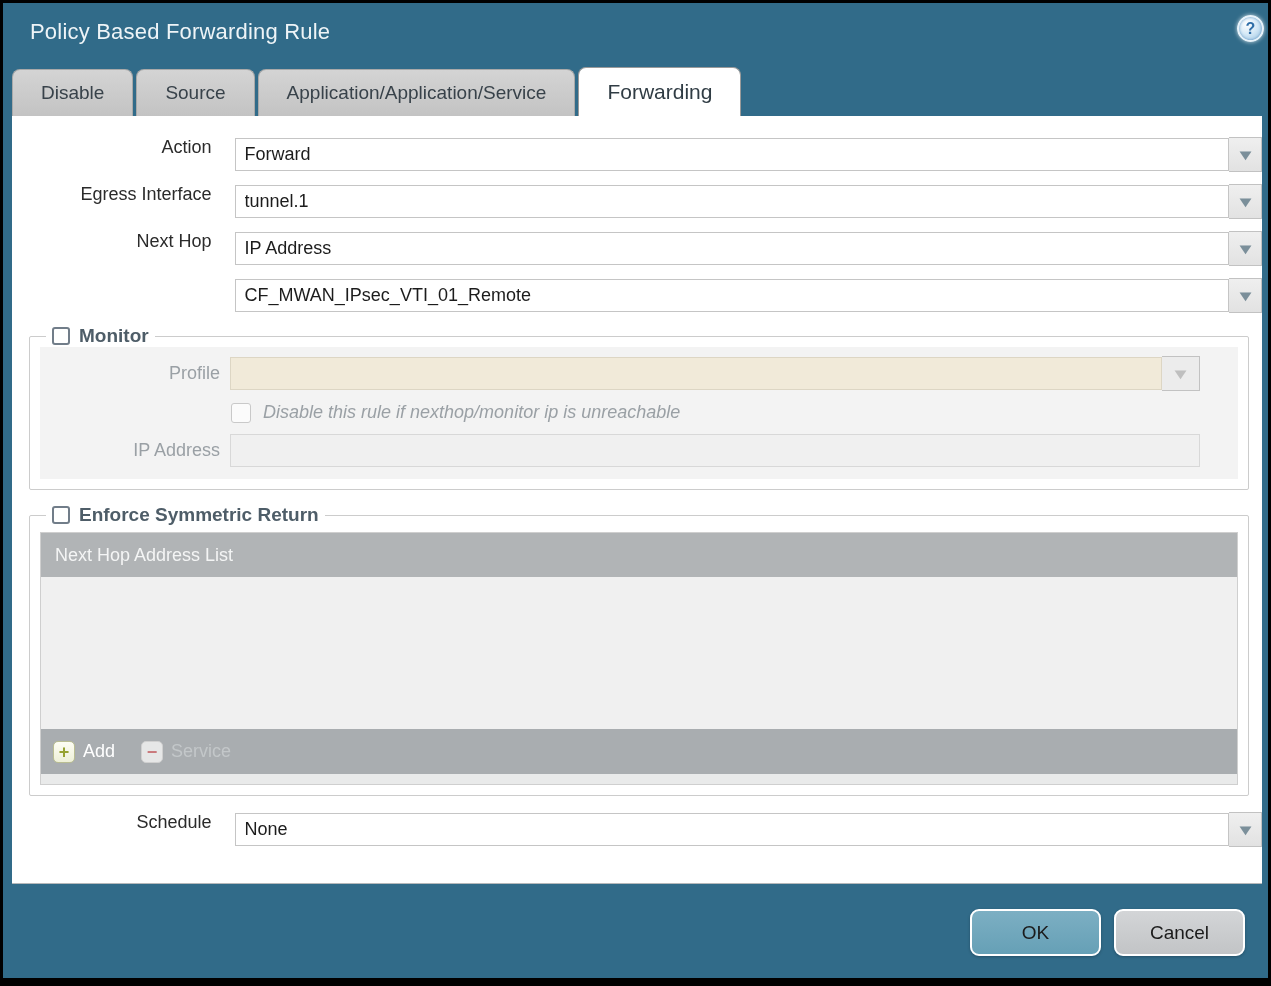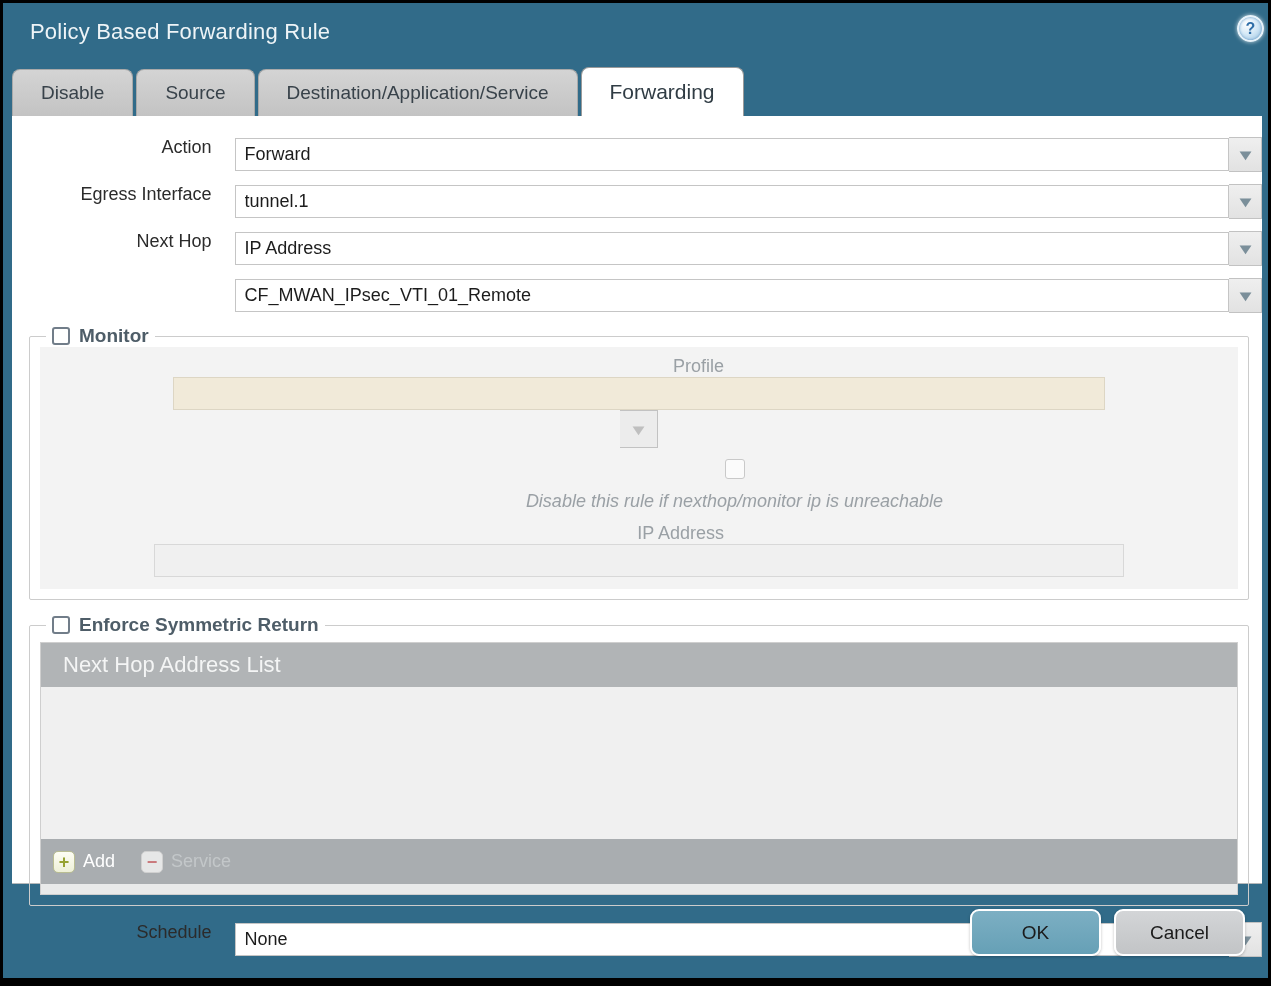--- a/index.html
+++ b/index.html
@@ -87,41 +87,41 @@
   .checkbox {
     width:18px; height:18px; background:#fff;
     border:2px solid #717d89; border-radius:3px; cursor:pointer;
   }
   .checkbox.disabled {
     border:1px solid #c9c9c9; background:#fbfbfb;
     width:20px; height:20px; cursor:default;
   }
   
   .monitor-body { background:#f3f3f3; padding:9px 0 12px 0; }
-  .m-row { display:flex; align-items:center; margin-bottom:11px;flex-direction:column; }
+  .m-row { display:flex; align-items:center; margin-bottom:11px; }
   .m-row:last-child { margin-bottom:0; }
   .m-label {
     width:180px; margin-right:10px; text-align:right;
     font-size:18px; color:#9aa0a5; white-space:nowrap;
   }
   .beige-field {
     width:932px; height:33px; background:#f1ead9; border:1px solid #ddd6c4;
     font-family:"Liberation Sans", sans-serif; font-size:18px; padding:0 9px;
   }
   .dis-check-row { padding-left:191px; display:flex; align-items:center; gap:12px;font-style:italic; }
   .dis-check-label { font-size:18px; color:#9aa0a5; }
   .gray-field {
     width:970px; height:33px; background:#f0f0f0; border:1px solid #d8d8d8;
     font-family:"Liberation Sans", sans-serif; font-size:18px; padding:0 9px;
   }
   
   .esr-table { margin-top:6px; border:1px solid #cfcfcf; }
   .esr-header {
     height:44px; background:#b1b4b6; color:#f4f5f5;
-    display:flex; align-items:center; padding-left:22px; font-size:22px;
+    display:flex; align-items:center; padding-left:14px; font-size:18px;
   }
   .esr-body { height:152px; background:#f0f0f0; }
   .esr-footer {
     height:45px; background:#a9adb0;
     display:flex; align-items:center; gap:26px; padding-left:12px;
   }
   .esr-scrollstrip { height:10px; background:#e9eaea; }
   .tbl-btn { display:flex; align-items:center; gap:8px; cursor:pointer; }
   .tbl-btn.disabled { cursor:default; }
   .icon-sq {
@@ -159,21 +159,21 @@
 <div class="frame">
 
   <div class="titlebar">
     <div class="title">Policy Based Forwarding Rule</div>
     <div class="help-btn">?</div>
   </div>
 
   <div class="tabs">
     <div class="tab">Disable</div>
     <div class="tab">Source</div>
-    <div class="tab">Destination/Application/Service</div>
+    <div class="tab">Application/Application/Service</div>
     <div class="tab active">Forwarding</div>
   </div>
 
   <div class="panel">
     <div class="form-area">
 
       <div class="form-row">
         <div class="form-label">Action</div>
         <div class="field-wrap">
           <input class="field-input" value="Forward" style="">

